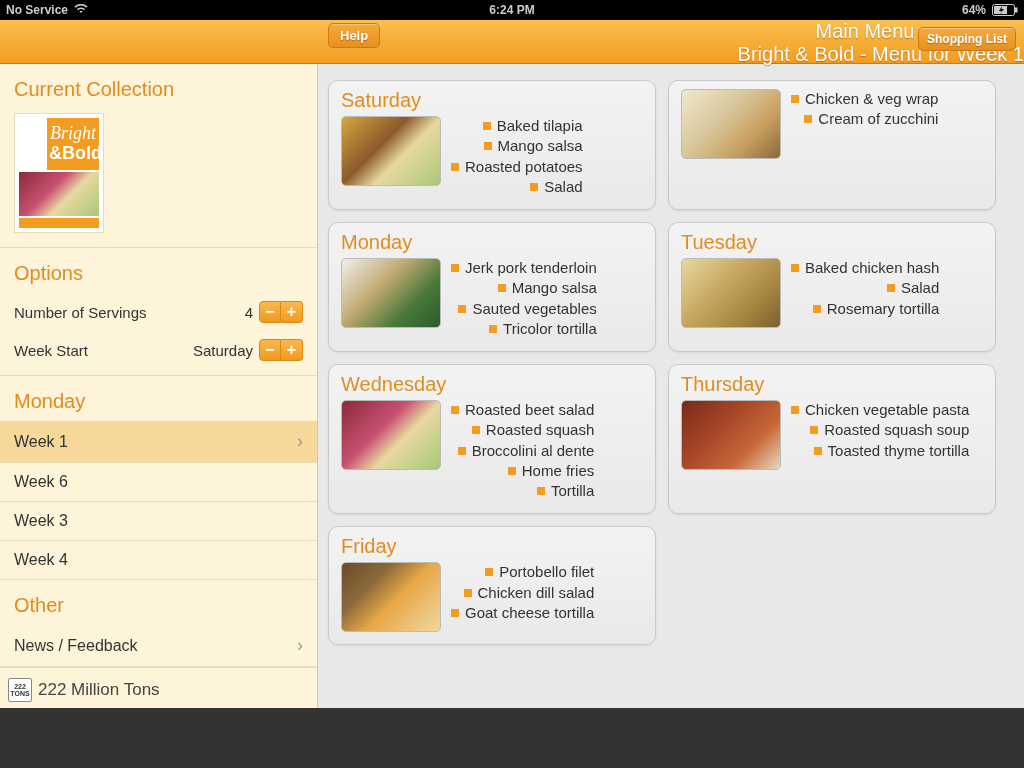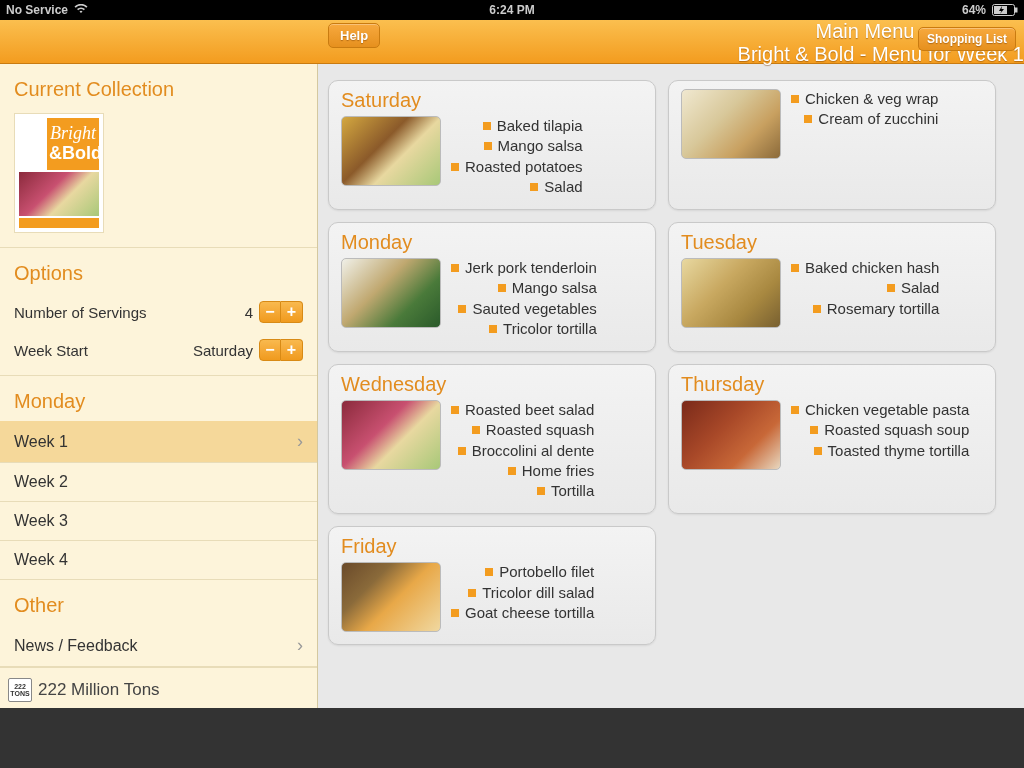--- a/index.html
+++ b/index.html
@@ -140,21 +140,21 @@
       </div>
     </div>
 
     <div class="section-header">Monday</div>
     <div class="menu-list" id="menus-list">
         <div class="menu-item selected">
           <span>Week 1</span>
           <span class="chevron">›</span>
         </div>
         <div class="menu-item">
-          <span>Week 2</span>
+          <span>Week 6</span>
         </div>
         <div class="menu-item">
           <span>Week 3</span>
         </div>
         <div class="menu-item">
           <span>Week 4</span>
         </div>
       </div>
 
     <div class="section-header">Other</div>
@@ -311,21 +311,21 @@
           <div class="day-title">Friday</div>
           <div class="day-body">
             <div class="day-thumb thumb-fri"></div>
             <ul class="recipe-list">
               <li>
                 <span class="bullet"></span>
                 <span>Portobello filet</span>
               </li>
               <li>
                 <span class="bullet"></span>
-                <span>Tricolor dill salad</span>
+                <span>Chicken dill salad</span>
               </li>
               <li>
                 <span class="bullet"></span>
                 <span>Goat cheese tortilla</span>
               </li>
             </ul>
           </div>
         </div>
       </div>
   </div>

